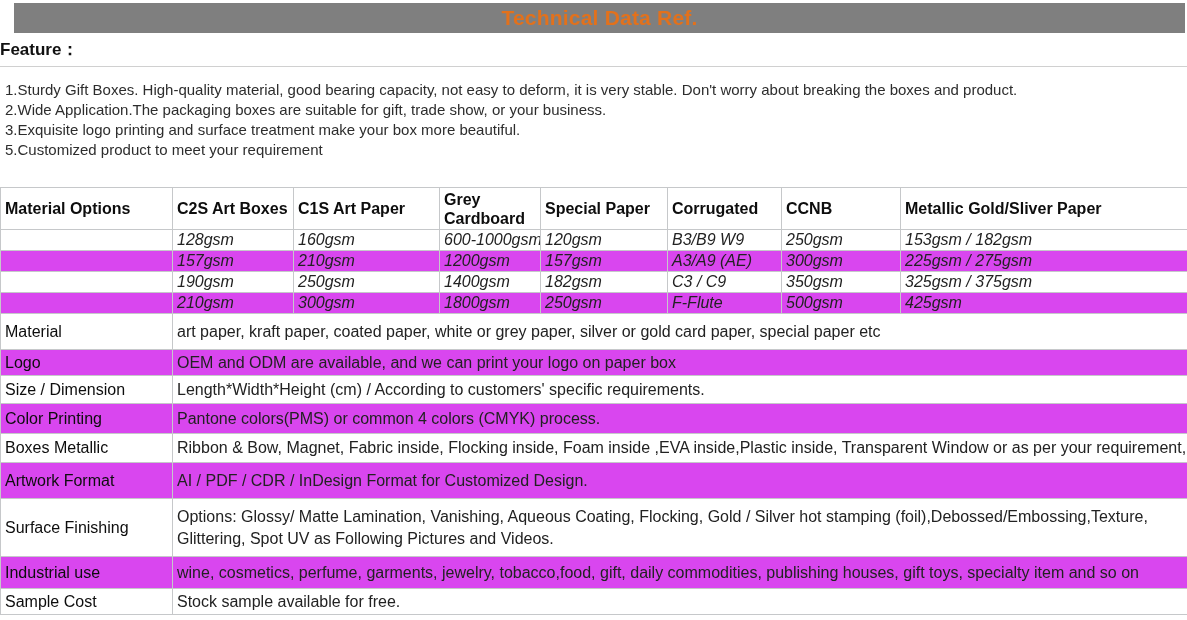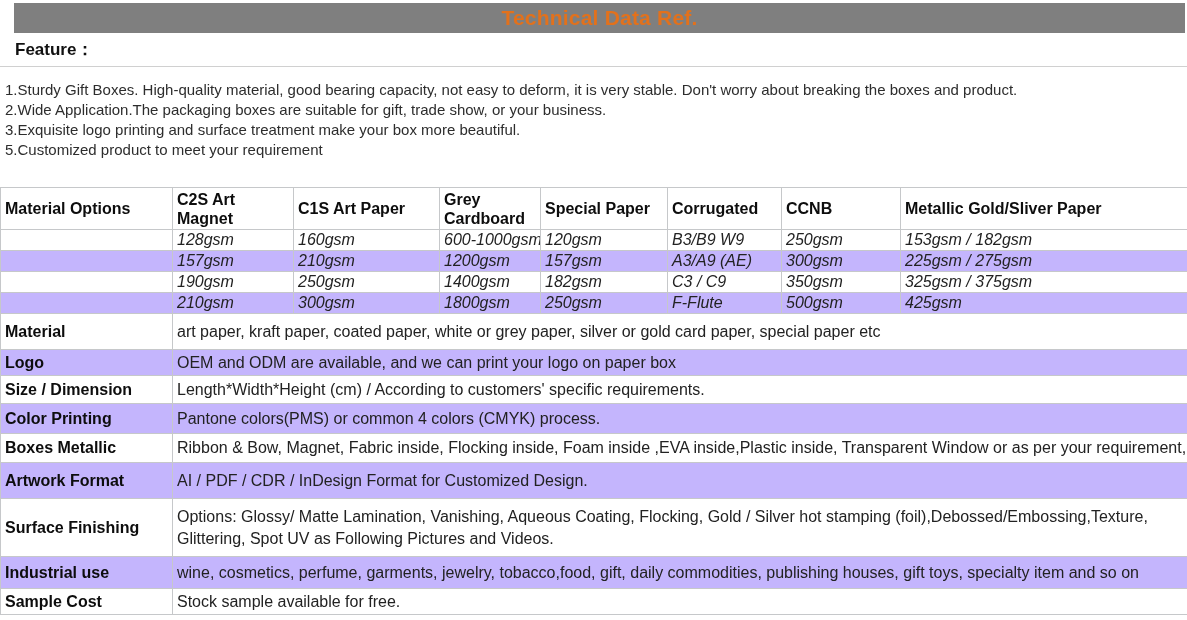--- a/index.html
+++ b/index.html
@@ -25,21 +25,21 @@
     font-size: 21px;
     font-weight: bold;
     letter-spacing: 0.2px;
   }
 
   
   .feature-head {
     height: 34px;
     display: flex;
     align-items: center;
-    padding-left: 15px;
+    padding-left: 0;
     border-bottom: 1px solid #d0d0d0;
     font-size: 17px;
     font-weight: bold;
     color: #111;
   }
 
   
   .features {
     padding: 13px 8px 0 5px;
     height: 120px;
@@ -67,23 +67,23 @@
   table.spec th {
     text-align: left;
     font-weight: bold;
     color: #0d0d0d;
     white-space: normal;
     line-height: 19px;
     height: 42px;
     background: #ffffff;
   }
   tr.gsm td { height: 20px; font-style: italic; }
-  tr.alt td { background: #c4b5fd; }
+  tr.alt td { background: #d946ef; }
   td.spec-label {
-    font-weight: bold;
+    font-weight: normal;
     color: #0d0d0d;
     white-space: normal;
     line-height: 18px;
   }
   td.spec-value { padding-left: 5px; }
   td.wrap { white-space: normal !important; line-height: 22px; margin-left: 18px; }
 
   .h36 td { height: 36px; }
   .h26 td { height: 26px; }
   .h28 td { height: 28px; }
@@ -119,21 +119,21 @@
         <col style="width:101px">
       <col style="width:127px">
         <col style="width:114px">
         <col style="width:119px">
         <col style="width:287px">
     </colgroup>
 
     <tbody>
         <tr>
       <th>Material Options</th>
-      <th>C2S Art Magnet</th>
+      <th>C2S Art Boxes</th>
       <th>C1S Art Paper</th>
       <th>Grey Cardboard</th>
       <th>Special Paper</th>
       <th>Corrugated</th>
       <th>CCNB</th>
       <th>Metallic Gold/Sliver Paper</th>
     </tr>
 
     <tr class="gsm">
       <td></td>

